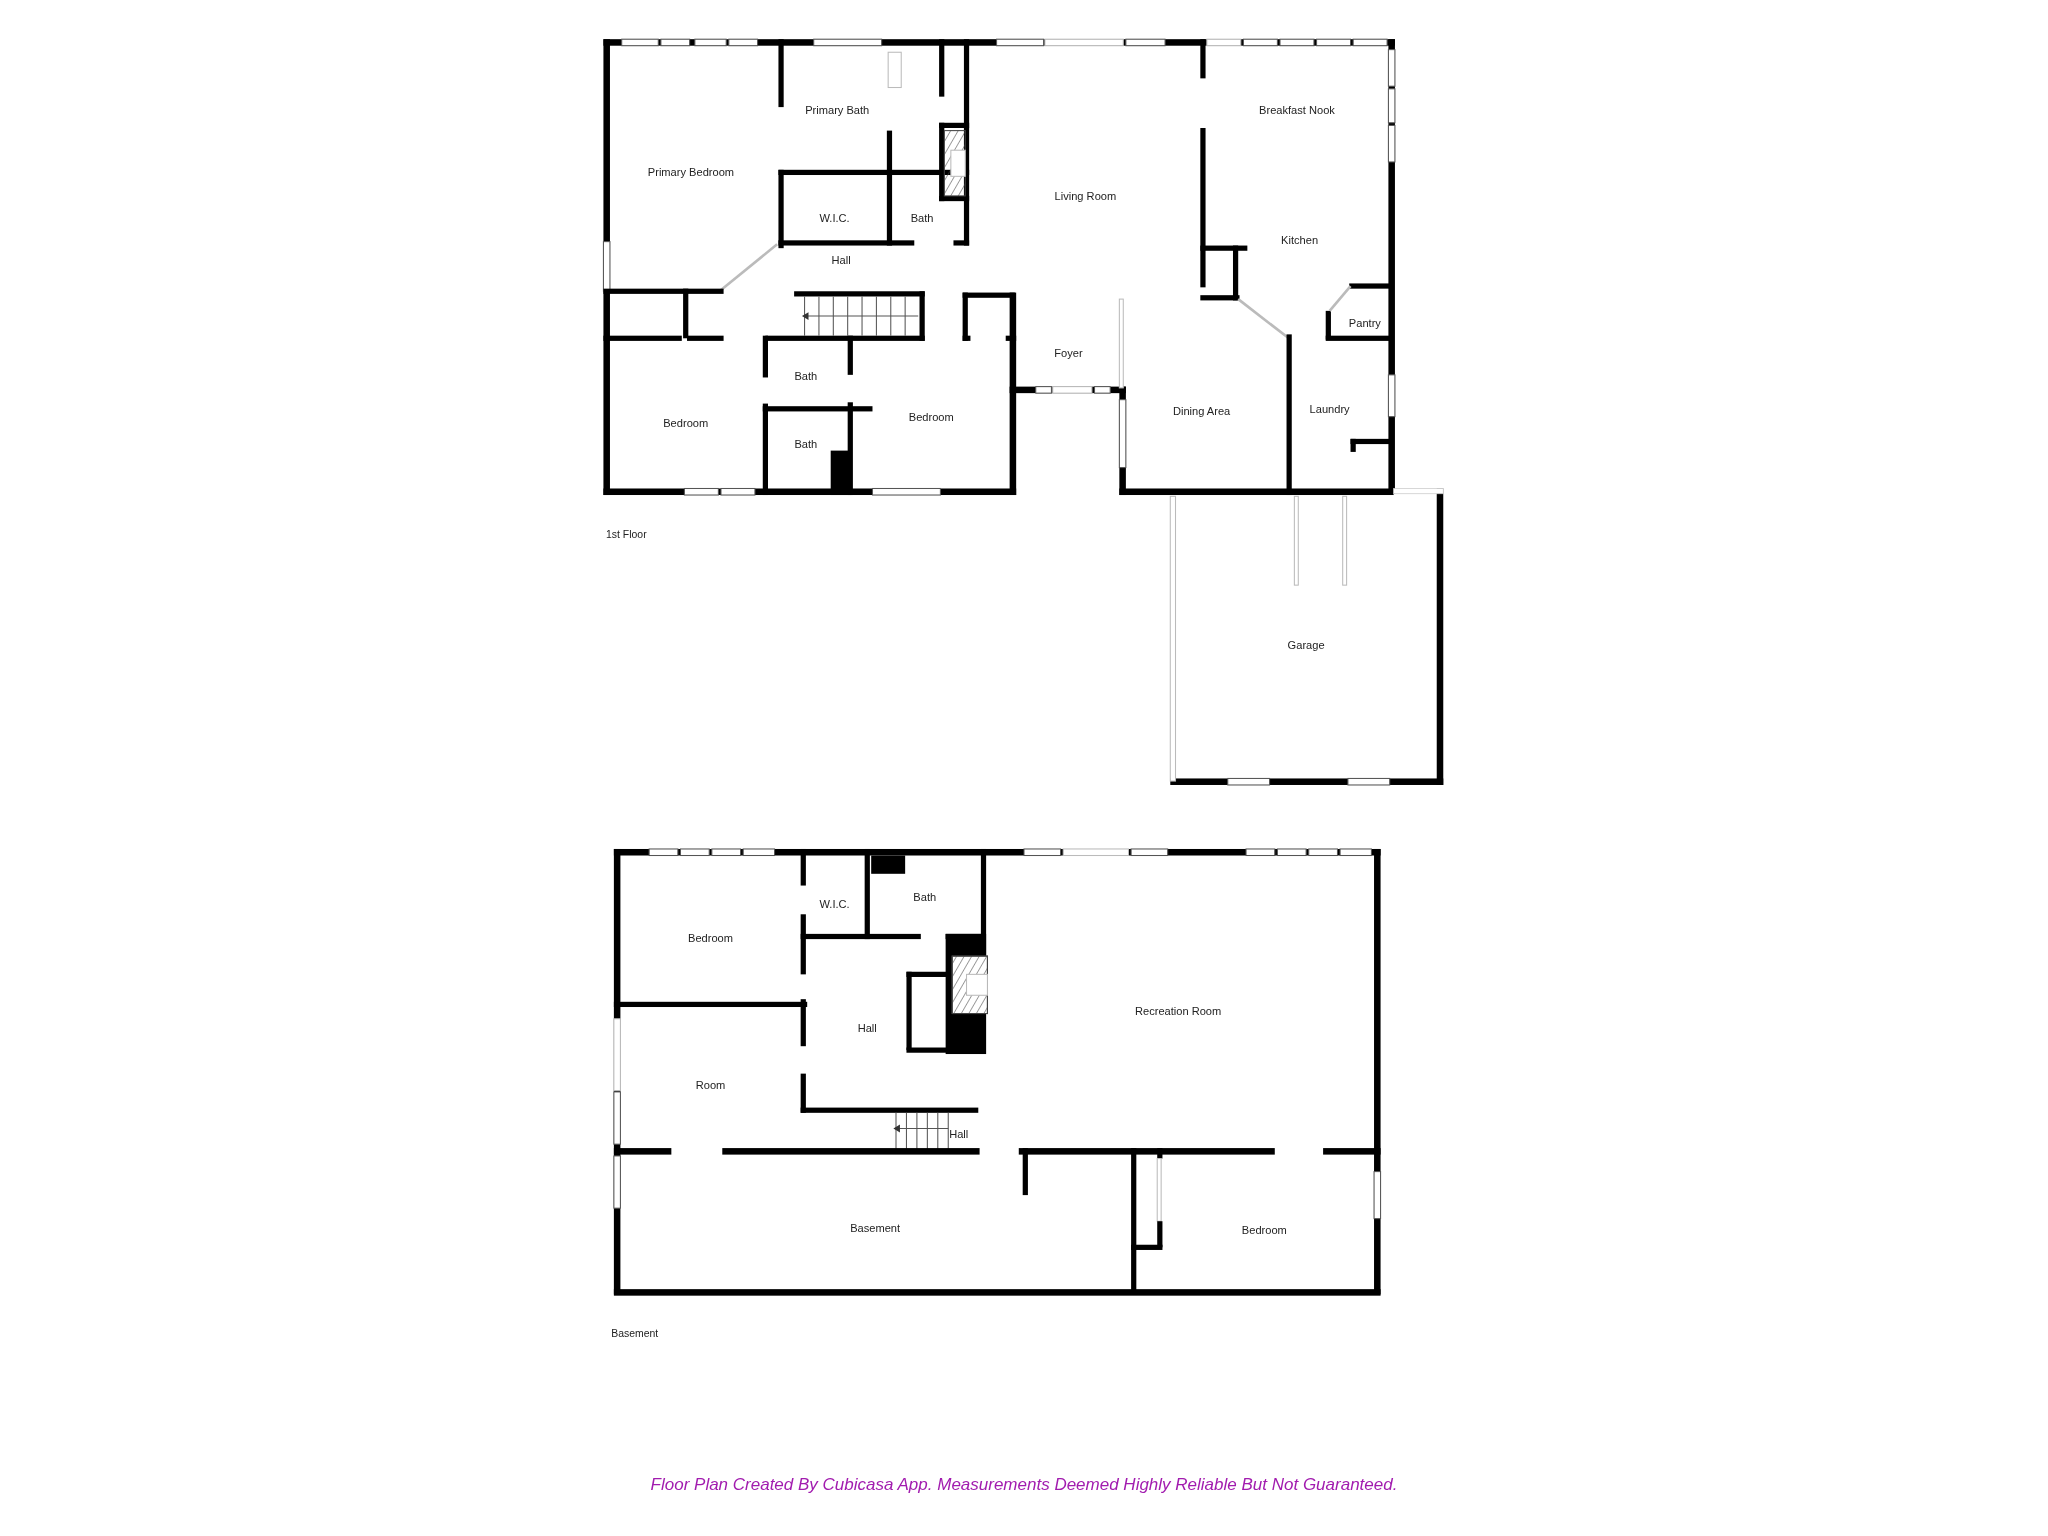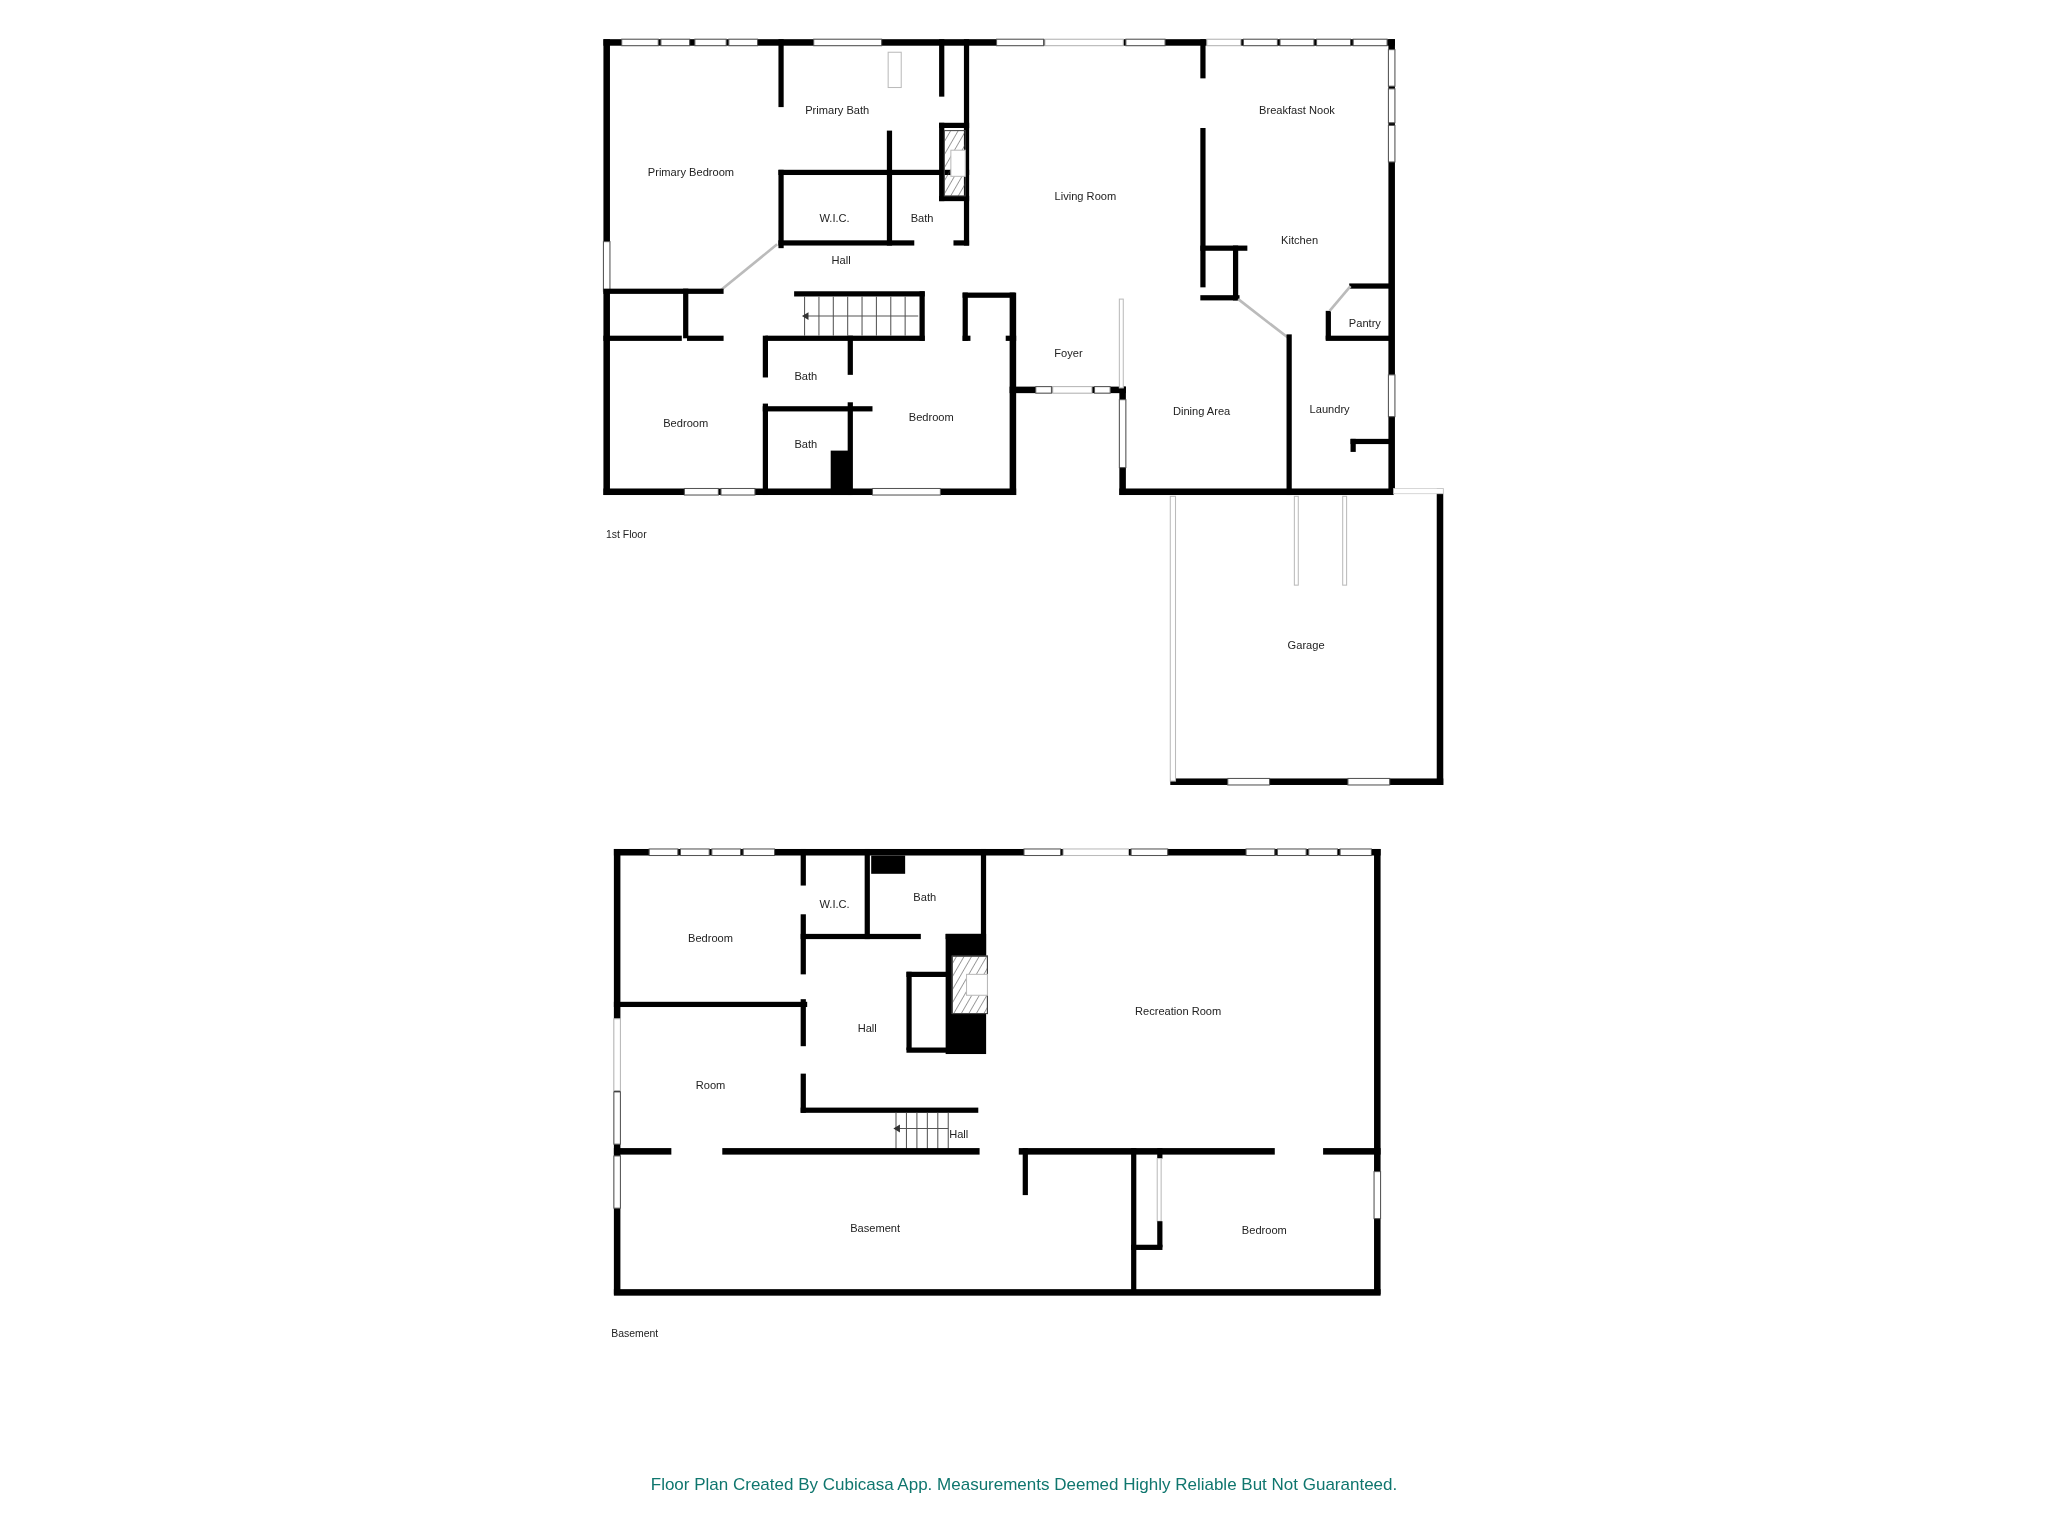--- a/index.html
+++ b/index.html
@@ -6,21 +6,21 @@
     body { width: 2048px; height: 1536px; overflow: hidden; position: relative; }
     #plan { position: absolute; left: 0; top: 0; width: 2048px; height: 1536px; }
     .wall { fill: #000000; }
     .win { fill: #ffffff; stroke: #555555; stroke-width: 0.8; }
     .opening { fill: #ffffff; stroke: #bbbbbb; stroke-width: 0.8; }
     .label { font-family: "Liberation Sans", sans-serif; font-size: 8.5px; fill: #222222; text-anchor: middle; }
     .floor-label { font-family: "Liberation Sans", sans-serif; font-size: 8px; fill: #222222; }
     .stair { stroke: #555555; stroke-width: 0.8; fill: none; }
     .hatch { fill: url(#hatch); stroke: #444; stroke-width: 0.8; }
     #disclaimer { position: absolute; left: 0; width: 2048px; top: 1475px; text-align: center;
-      font-family: "Liberation Sans", sans-serif; font-size: 17px; color: #0f766e; }
+      font-family: "Liberation Sans", sans-serif; font-size: 17px; color: #a21caf; font-style: italic; }
   </style>
 </head>
 <body>
 
 <svg id="plan" viewBox="0 0 1568 1176" preserveAspectRatio="none" xmlns="http://www.w3.org/2000/svg">
   <defs>
     <pattern id="hatch" patternUnits="userSpaceOnUse" width="5" height="5" patternTransform="rotate(30)">
       <line x1="0" y1="0" x2="0" y2="5" stroke="#444" stroke-width="0.8"></line>
     </pattern>
   </defs>

